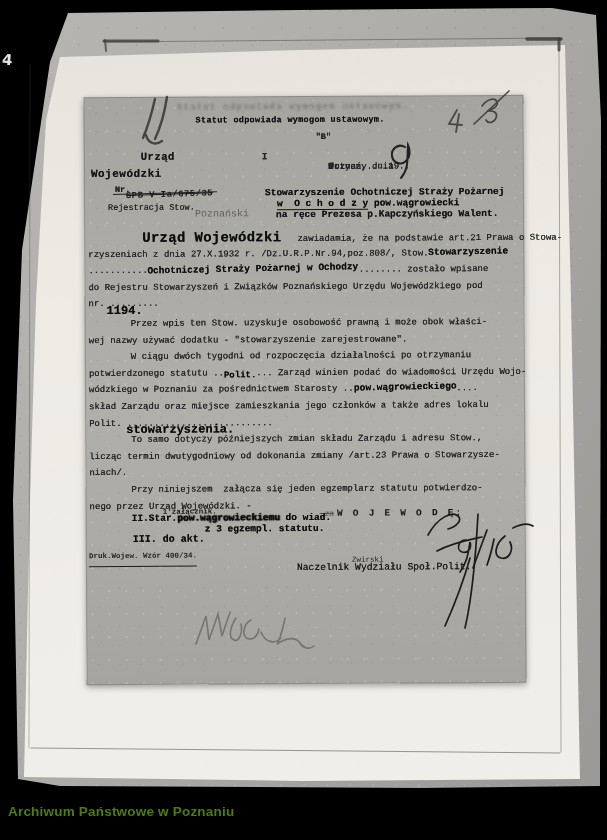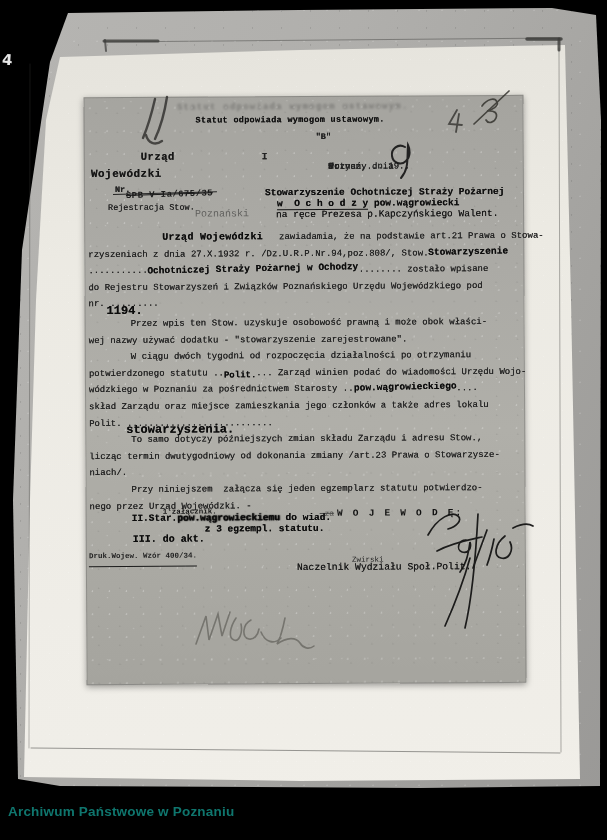--- a/index.html
+++ b/index.html
@@ -50,27 +50,27 @@
           transform:rotate(-1.5deg);text-decoration:line-through;}
   .st3{left:23px;top:102px;font-size:8.5px;}
   
   .date{left:244px;top:62px;font-size:9px;}
   .date i{font-style:normal;}
   .yr{margin-left:-1px;font-weight:700;}
   
   .adr1{left:180px;top:88px;font-weight:700;font-size:9.5px;color:#101010;}
   .adr2{left:192px;top:99px;font-weight:700;font-size:9.5px;color:#0c0c0c;}
   .adr2 .uline{border-bottom:1.5px solid #151515;position:static;}
-  .adr3{left:191px;top:110px;font-weight:400;font-size:9.5px;color:#151515;}
+  .adr3{left:191px;top:110px;font-weight:700;font-size:9.5px;color:#151515;}
   
   .body{left:3px;top:132px;width:434px;height:auto;white-space:normal;}
   .body .line{position:relative;white-space:pre;height:16.6px;}
   .body .gap3{margin-bottom:3px;}
   .body .ind{padding-left:42px;}
-  .body .l1b{font-size:10px;margin-left:74px;letter-spacing:.3px;}
+  .body .l1b{font-size:14px;margin-left:54px;letter-spacing:.3px;}
   .body .l1r{position:static;margin-left:16px;}
   .body .tilt{position:static;display:inline-block;transform:rotate(-.9deg) translateY(-1px);font-size:9.5px;}
   .body .low{position:relative;top:2.5px;}
   .body .sub{position:absolute;top:6.5px;font-weight:700;color:#0b0b0b;font-size:12px;}
   .sub1{left:18px;} .sub2{left:37px;}
   
   .att{left:76px;top:406px;font-weight:700;font-size:7.5px;color:#141414;}
   .d2{left:45px;top:413px;font-weight:700;font-size:9.5px;color:#0b0b0b;}
   .smear{text-shadow:0 0 1.2px #000,1px 0 1px rgba(0,0,0,.6);position:static;}
   .za{left:233px;top:409px;font-size:9.5px;}
@@ -78,21 +78,21 @@
   .caps{position:static;font-weight:700;letter-spacing:2.2px;color:#101010;margin-left:3px;}
   .d2b{left:118px;top:424px;font-weight:700;font-size:9.5px;color:#0b0b0b;}
   .d3{left:46px;top:434px;font-weight:700;font-size:10px;color:#0b0b0b;}
   .form{left:2px;top:450px;font-weight:700;font-size:7.5px;border-bottom:1px solid #1c1c1c;padding-bottom:1px;}
   .zw{left:265px;top:455px;font-size:7.5px;text-align:right;}
   .nacz{left:210px;top:463px;font-size:9.7px;color:#161616;}
   
   svg.marks{position:absolute;left:0;top:0;width:607px;height:840px;pointer-events:none;}
   .film-no{position:absolute;left:2px;top:51px;color:#e6e6e6;font-family:"DejaVu Sans",sans-serif;
            font-weight:700;font-size:15px;transform:rotate(4deg);}
-  .archive-label{position:absolute;left:8px;top:804px;color:#0f766e;
+  .archive-label{position:absolute;left:8px;top:804px;color:#4d7c0f;
     font-family:"Liberation Sans",sans-serif;font-weight:700;font-size:13.5px;letter-spacing:.2px;}
 </style>
 </head>
 <body>
 
 <div class="stage">
 
   <div class="album"></div>
   <div class="mat"></div>
 

